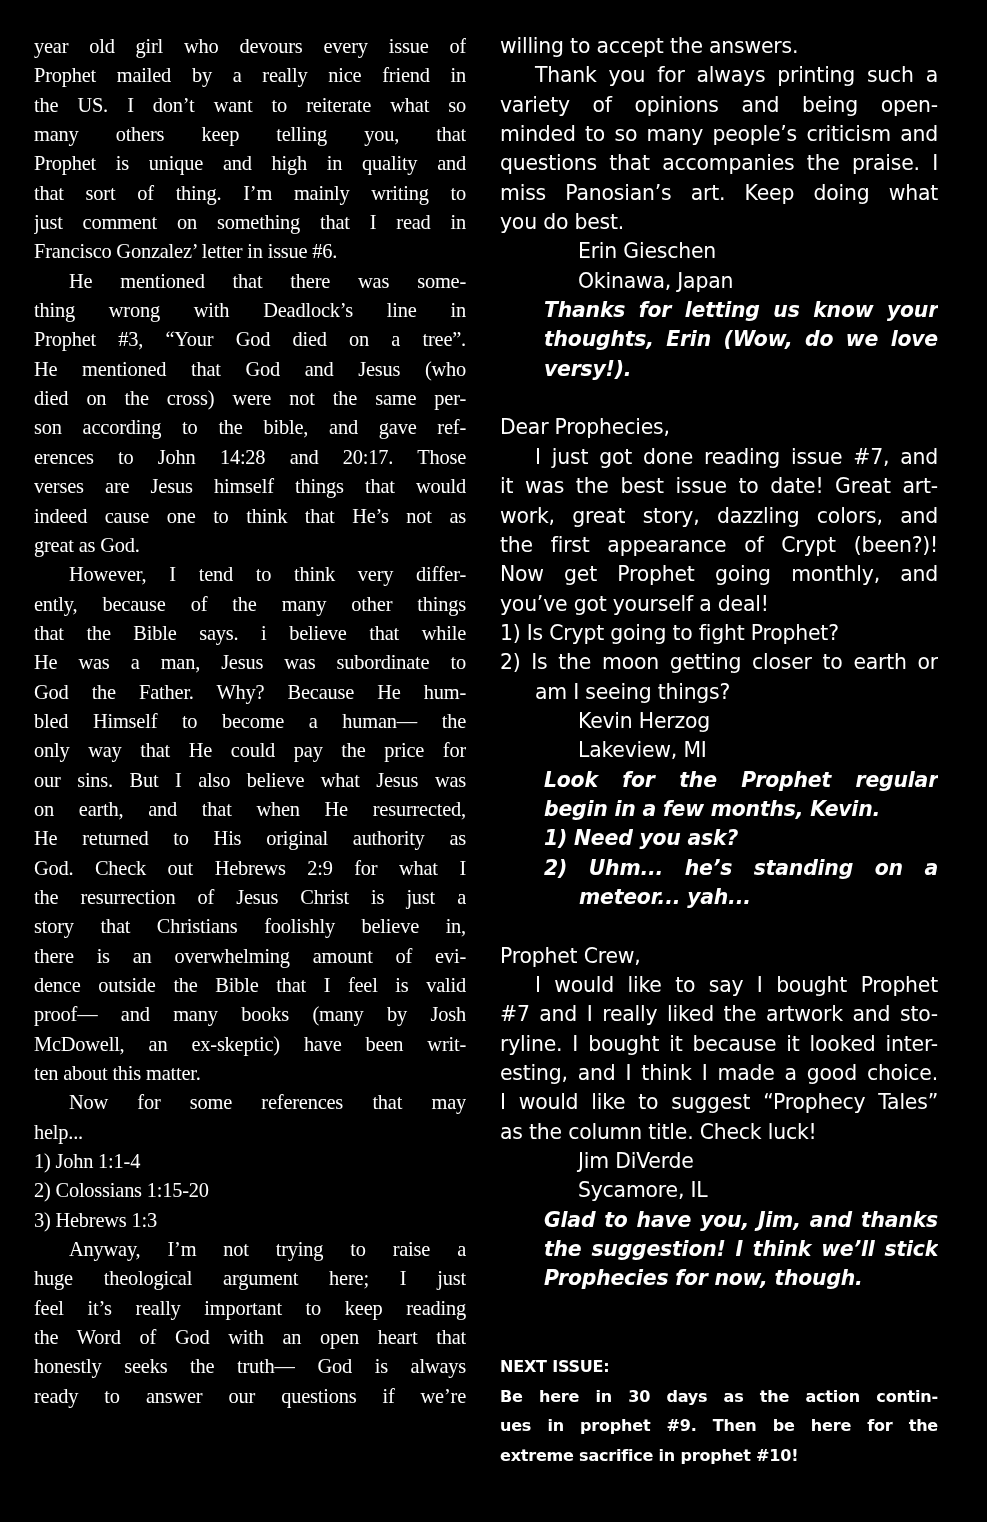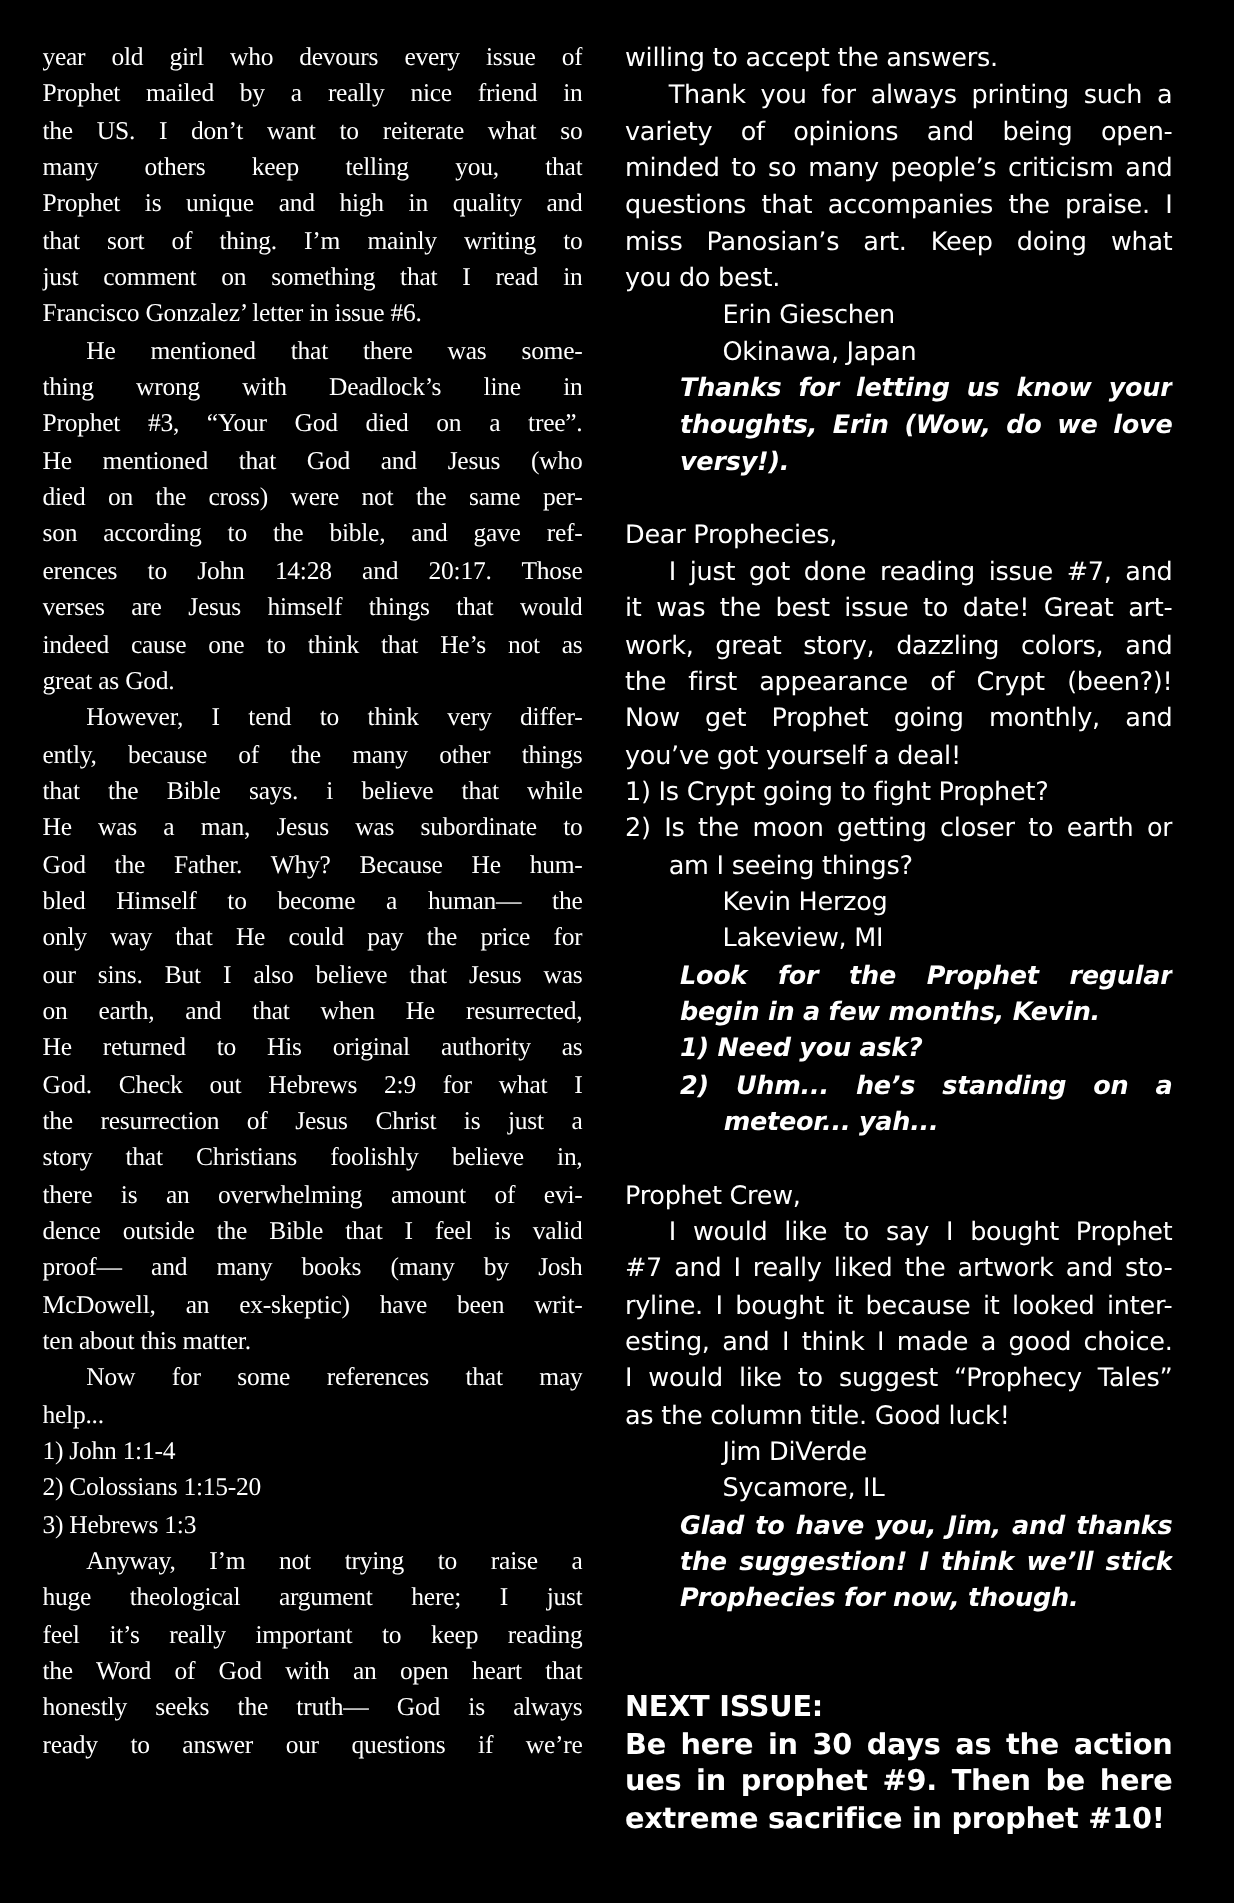--- a/index.html
+++ b/index.html
@@ -9,21 +9,21 @@
          letter-spacing: -0.2px; }
   #left { left: 34px; width: 432px; font-family: Liberation Serif, serif; }
   #right { left: 500px; width: 438px; }
   .line { white-space: nowrap; height: 29.35px; }
   .j { text-align: justify; text-align-last: justify; white-space: normal; overflow: hidden; }
   .ind { padding-left: 35px; }
   .sig { padding-left: 78px; }
   .sub { padding-left: 35px; }
   .bi { font-weight: bold; font-style: italic; margin-left: 44px; }
   .gap { height: 29.35px; }
-  .next { font-weight: bold; font-size: 23px; }
+  .next { font-weight: bold; font-size: 16px; }
 </style>
 </head>
 <body>
 
 <div id="left" class="col">
     <div class="line j">year old girl who devours every issue of</div>
     <div class="line j">Prophet mailed by a really nice friend in</div>
     <div class="line j">the US.  I don’t want to reiterate what so</div>
     <div class="line j">many others keep telling you, that</div>
     <div class="line j">Prophet is unique and high in quality and</div>
@@ -40,21 +40,21 @@
     <div class="line j">verses are Jesus himself things that would</div>
     <div class="line j">indeed cause one to think that He’s not as</div>
     <div class="line">great as God.</div>
     <div class="line j ind">However, I tend to think very differ-</div>
     <div class="line j">ently, because of the many other things</div>
     <div class="line j">that the Bible says.  i believe that while</div>
     <div class="line j">He was a man, Jesus was subordinate to</div>
     <div class="line j">God the Father.  Why?  Because He hum-</div>
     <div class="line j">bled Himself to become a human— the</div>
     <div class="line j">only way that He could pay the price for</div>
-    <div class="line j">our sins.  But I also believe that Jesus was</div>
+    <div class="line j">our sins.  But I also believe what Jesus was</div>
     <div class="line j">on earth, and that when He resurrected,</div>
     <div class="line j">He returned to His original authority as</div>
     <div class="line j">God.  Check out Hebrews 2:9 for what I</div>
     <div class="line j">the resurrection of Jesus Christ is just a</div>
     <div class="line j">story that Christians foolishly believe in,</div>
     <div class="line j">there is an overwhelming amount of evi-</div>
     <div class="line j">dence outside the Bible that I feel is valid</div>
     <div class="line j">proof— and many books (many by Josh</div>
     <div class="line j">McDowell, an ex-skeptic) have been writ-</div>
     <div class="line">ten about this matter.</div>
@@ -101,21 +101,21 @@
     <div class="line bi">1)  Need you ask?</div>
     <div class="line j bi">2)  Uhm... he’s standing on a passing</div>
     <div class="line sub bi">meteor... yah...</div>
     <div class="line gap"></div>
     <div class="line">Prophet Crew,</div>
     <div class="line j ind">I would like to say I bought Prophet</div>
     <div class="line j">#7 and I really liked the artwork and sto-</div>
     <div class="line j">ryline. I bought it because it looked inter-</div>
     <div class="line j">esting, and I think I made a good choice.</div>
     <div class="line j">I would like to suggest “Prophecy Tales”</div>
-    <div class="line">as the column title.  Good luck!</div>
+    <div class="line">as the column title.  Check luck!</div>
     <div class="line sig">Jim DiVerde</div>
     <div class="line sig">Sycamore, IL</div>
     <div class="line j bi">Glad to have you, Jim, and thanks for</div>
     <div class="line j bi">the suggestion!  I think we’ll stick with</div>
     <div class="line bi">Prophecies for now, though.</div>
     <div class="line gap"></div>
     <div class="line gap"></div>
     <div class="line next">NEXT ISSUE:</div>
     <div class="line j next">Be here in 30 days as the action contin-</div>
     <div class="line j next">ues in prophet #9. Then be here for the</div>

